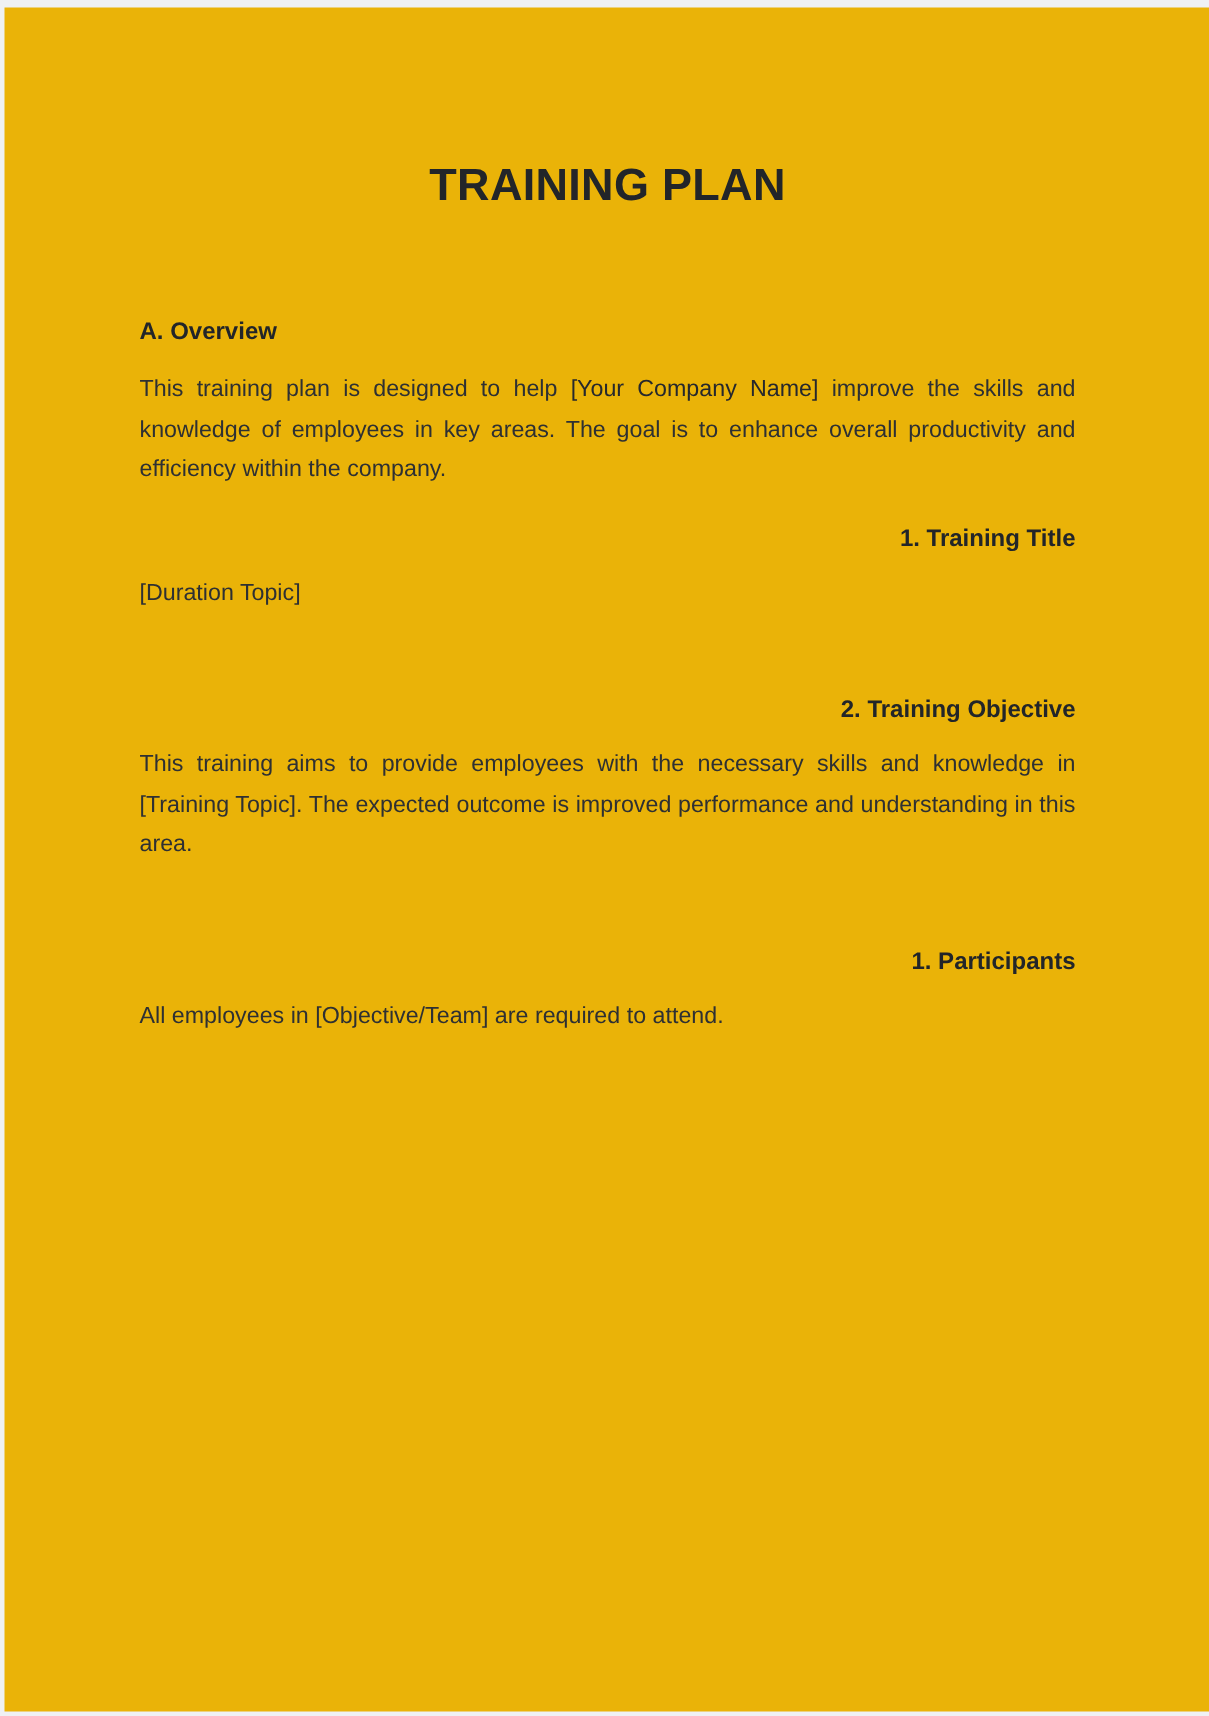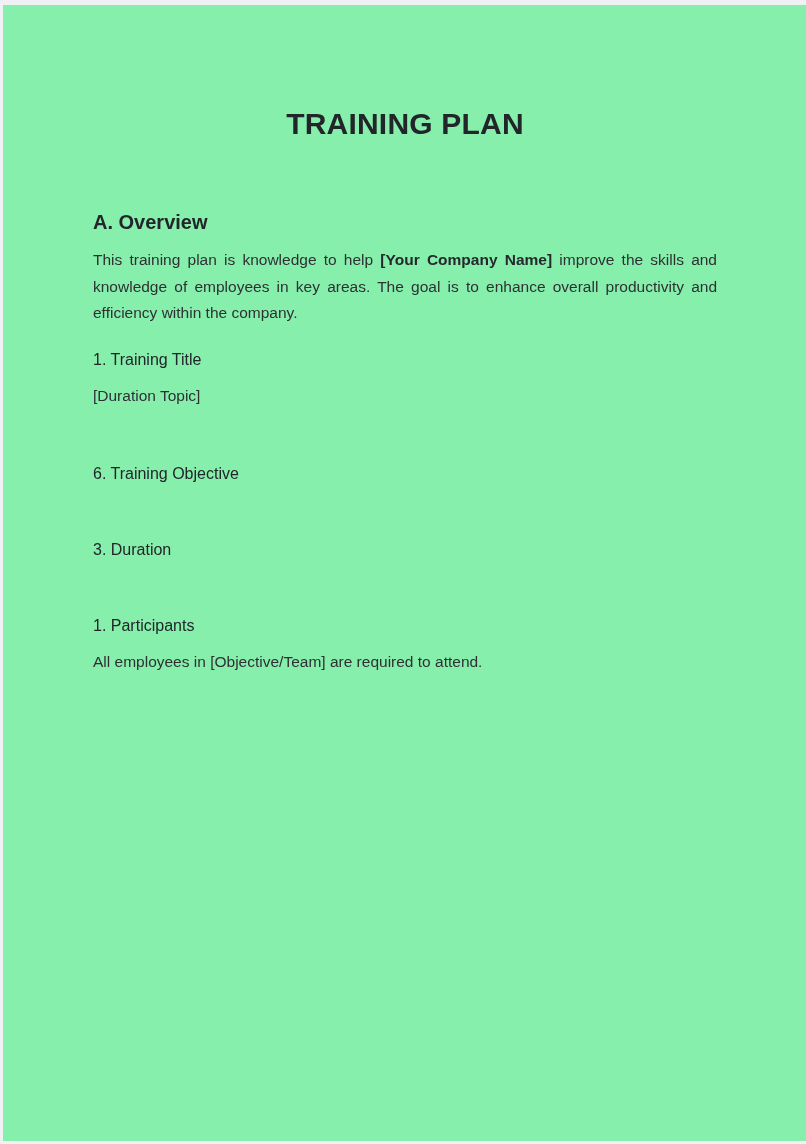--- a/index.html
+++ b/index.html
@@ -13,91 +13,92 @@
     background: #eff1f4;
     overflow: hidden;
     font-family: "Liberation Sans", "DejaVu Sans", sans-serif;
   }
   .page {
     position: absolute;
     top: 5px;
     left: 3px;
     right: 0;
     bottom: 3px;
-    background: #86efac;
+    background: #eab308;
   }
   .content {
     padding: 0 89px 0 90px;
     color: #2e3033;
   }
   .doc-title {
     margin: 99px 0 0 0;
     font-size: 30px;
     line-height: 40px;
     font-weight: 700;
     letter-spacing: 0.2px;
     text-align: center;
     color: #222529;
   }
   .sec-heading {
     margin: 59px 0 0 0;
-    font-size: 20px;
+    font-size: 16px;
     line-height: 26px;
     font-weight: 700;
     color: #222529;
   }
   .sec-heading.first {
     margin-top: 65px;
   }
   .sub-heading {
     margin: 54px 0 0 0;
     font-size: 16px;
     line-height: 22px;
-    font-weight: 400;
+    font-weight: 700;
     color: #222529;
+    text-align: right;
   }
   .sub-heading.first {
     margin-top: 22px;
   }
   .body-text {
     margin: 12px 0 0 0;
     font-size: 15.5px;
     line-height: 26.5px;
     font-weight: 400;
     color: #2e3033;
   }
   .body-text.justified {
     text-align: justify;
   }
   .body-text strong {
-    font-weight: 700;
+    font-weight: 400;
     color: #26282d;
   }
 </style>
 </head>
 <body>
 
 <div class="page">
   <div class="content">
 
     <h1 class="doc-title">TRAINING PLAN</h1>
 
     <h2 class="sec-heading first">A. Overview</h2>
 
-    <p class="body-text justified"><span>This training plan is knowledge to help </span><strong>[Your Company Name]</strong><span> improve the skills and knowledge of employees in key areas. The goal is to enhance overall productivity and efficiency within the company.</span></p>
+    <p class="body-text justified"><span>This training plan is designed to help </span><strong>[Your Company Name]</strong><span> improve the skills and knowledge of employees in key areas. The goal is to enhance overall productivity and efficiency within the company.</span></p>
 
 
     <h3 class="sub-heading first">1. Training Title</h3>
 
     <p class="body-text">[Duration Topic]</p>
 
-    <h3 class="sub-heading">6. Training Objective</h3>
+    <h3 class="sub-heading">2. Training Objective</h3>
 
+    <p class="body-text justified">This training aims to provide employees with the necessary skills and knowledge in [Training Topic]. The expected outcome is improved performance and understanding in this area.</p>
 
-    <h3 class="sub-heading">3. Duration</h3>
 
 
     <h3 class="sub-heading">1. Participants</h3>
 
     <p class="body-text">All employees in [Objective/Team] are required to attend.</p>
 
 
   </div>
 </div>
 

